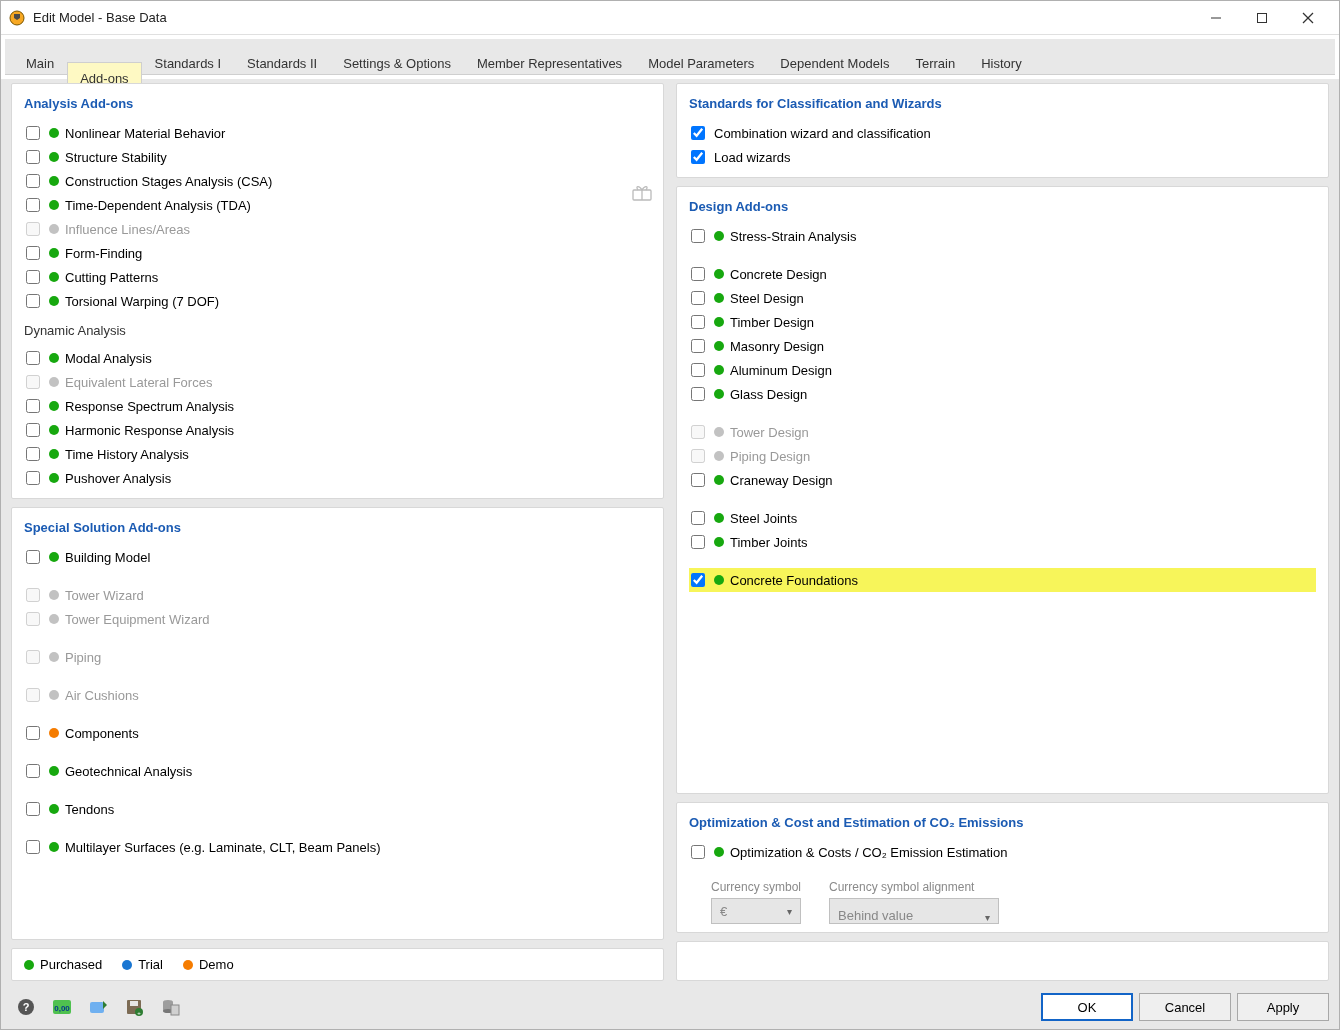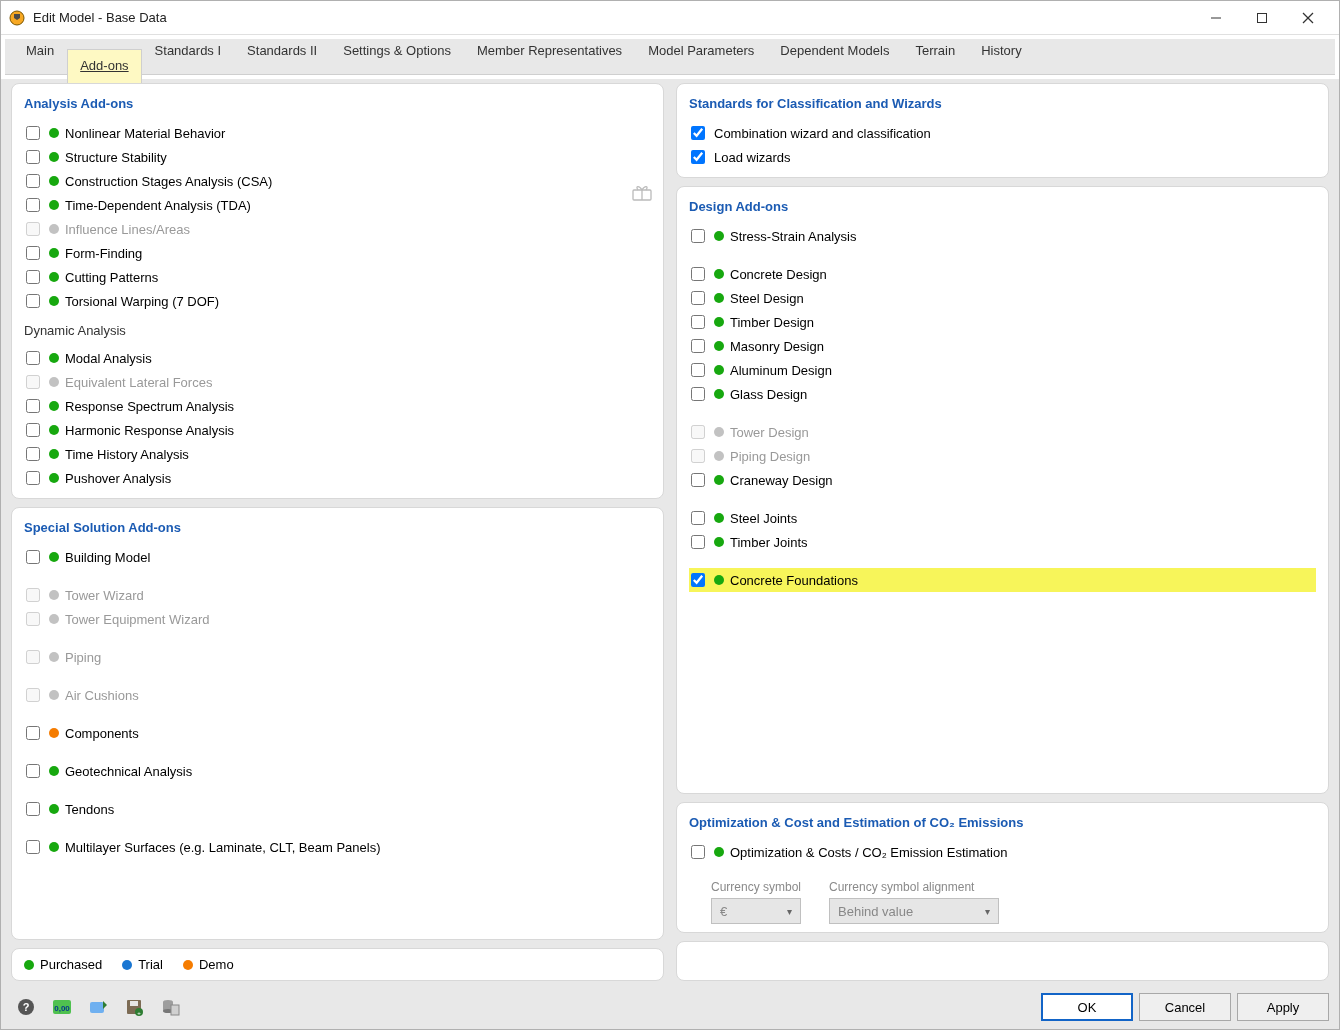--- a/index.html
+++ b/index.html
@@ -39,21 +39,21 @@
     display: flex;
     background: #e8e8e8;
     border-bottom: 1px solid #cfcfcf;
     padding: 0 8px;
     height: 36px;
     align-items: flex-end;
     gap: 0;
     margin: 4px;
   }
   .tab {
-    padding: 8px 12px 16px 12px;
+    padding: 8px 12px 3px 12px;
     color: #333;
     cursor: pointer;
     border: 1px solid transparent;
     border-bottom: none;
   }
   .tab.active {
     background: #fef9c3;
     border-color: #cfcfcf;
     border-bottom: 1px solid #fff;
     position: relative;
@@ -69,21 +69,21 @@
     overflow: hidden;
   }
   .col {
     flex: 1;
     display: flex; flex-direction: column;
     gap: 8px;
   }
   .panel {
     background: #fff;
     border: 1px solid #d8d8d8;
-    border-radius: 8px;
+    border-radius: 2px;
     padding: 8px 12px;
   }
   .panel.flexfill { flex: 1; }
   .section-title {
     color: #1b5bb3;
     font-weight: 600;
     margin: 4px 0 10px 0;
   }
   .sub-title {
     color: #333;
@@ -130,21 +130,21 @@
     align-items:flex-start;
   }
   .field-group { display:flex; flex-direction:column; gap:4px; }
   .field-label { color:#8a8a8a; font-size:12px; }
   .select-box {
     height:26px; border:1px solid #c0c0c0;
     background:#e6e6e6; color:#888;
     display:flex; align-items:center; justify-content:space-between;
     padding:0 8px; min-width:70px;
   }
-  .select-box.wide { min-width:170px; }
+  .select-box.wide { min-width:170px;align-items:flex-end; }
   .dropdown-caret { font-size:10px; color:#666; }
   .bottom-bar {
     display:flex; align-items:center;
     padding: 8px 10px;
     background:#e8e8e8;
     gap:6px;
   }
   .bb-left { display:flex; gap:6px; }
   .bb-spacer { flex:1; }
   .btn {

